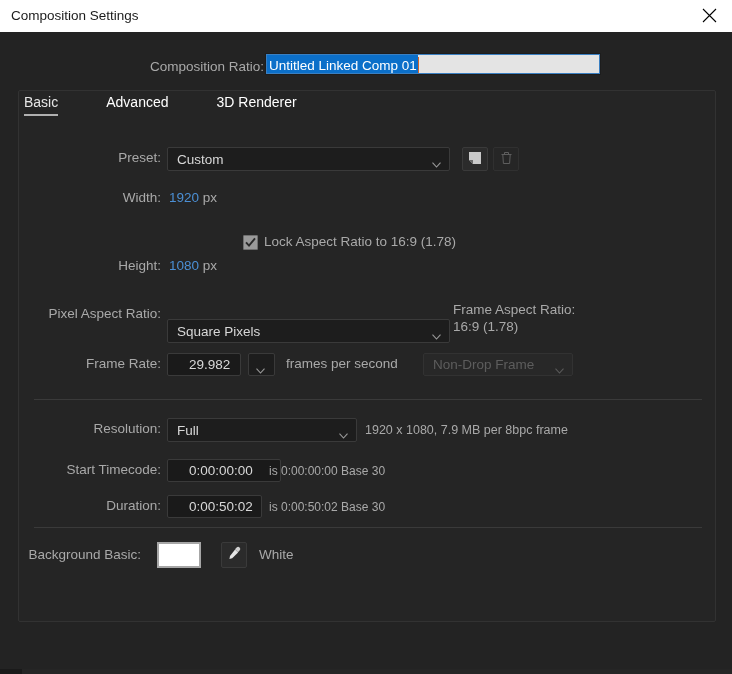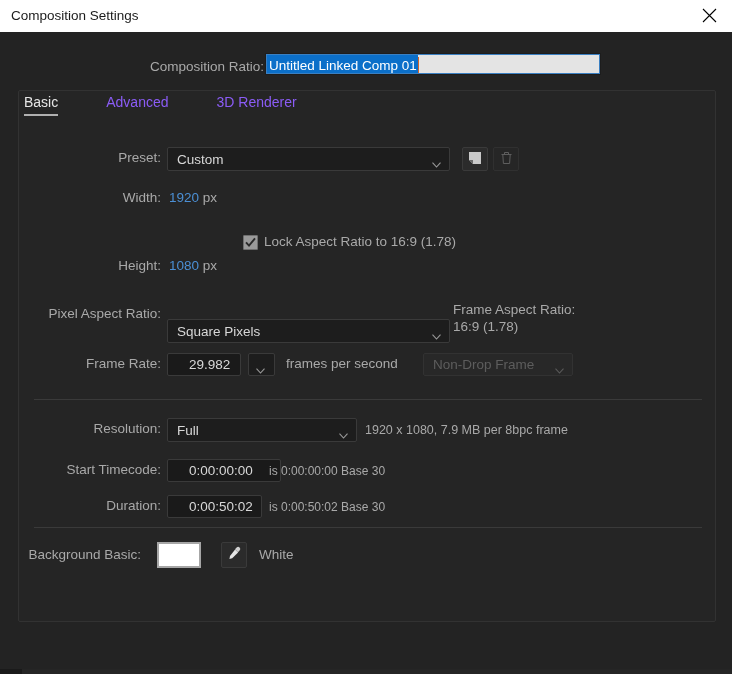--- a/index.html
+++ b/index.html
@@ -109,21 +109,21 @@
     left: 8px; top: 62px;
     width: 628px; height: 30px;
     display: flex;
     align-items: center;
   }
   .tab {
     position: relative;
     padding: 0 0 6px 0;
     margin: 0;
     font-size: 14px;
-    color: #8b5cf6;
+    color: #ffffff;
     cursor: pointer;
     white-space: nowrap;
   }
   .tab#tab-basic { margin-left: 16px; color: #e6e6e6; }
   .tab#tab-advanced { margin-left: 48px; }
   .tab#tab-3drenderer { margin-left: 48px; }
   .tab.active::after {
     content: "";
     position: absolute;
     left: 0; right: 0; bottom: 0;

